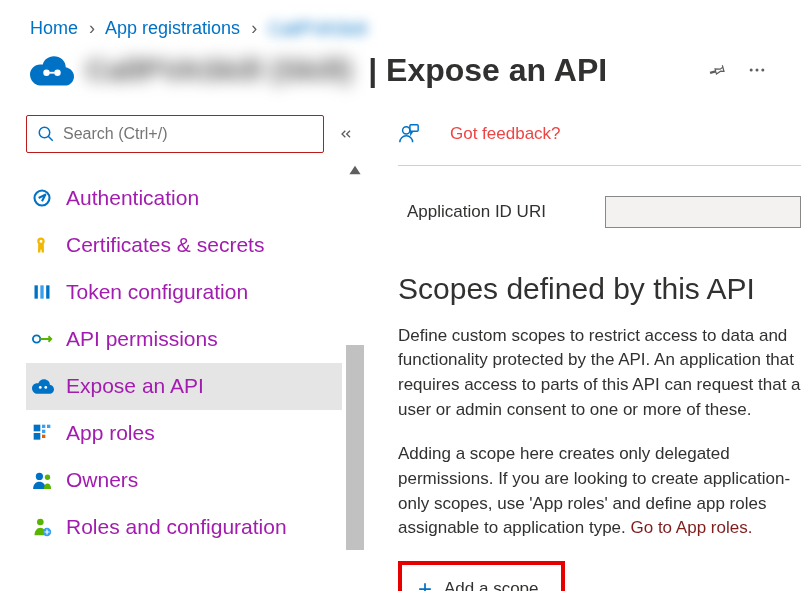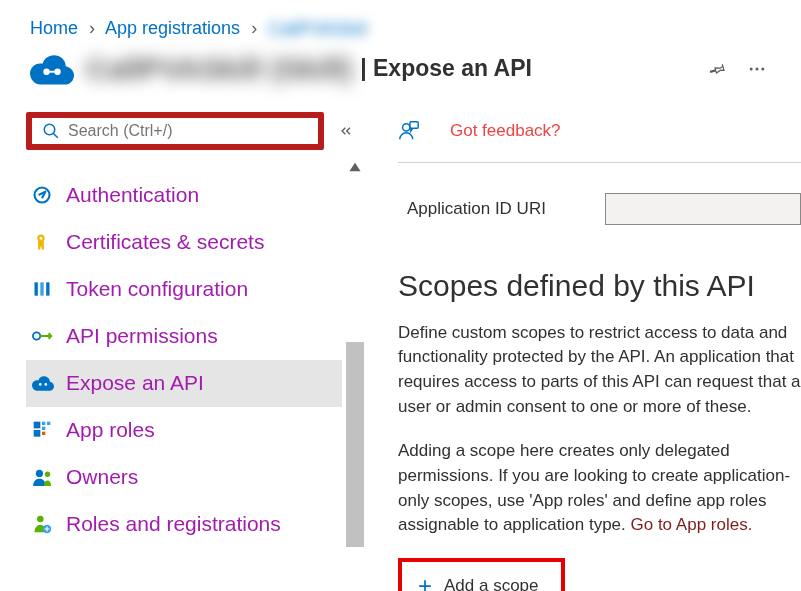--- a/index.html
+++ b/index.html
@@ -38,24 +38,25 @@
   }
   .title-row .app-blur {
     filter: blur(8px);
     font-size: 30px;
     font-weight: 600;
     color: #555;
     white-space: nowrap;
     margin-right: 8px;
   }
   .title-row .page-title {
-    font-size: 23px;
+    font-size: 32px;
     font-weight: 600;
     color: #323130;
     white-space: nowrap;
+    margin-left: 8px;
   }
   .title-row .spacer { flex: 1; }
   .title-row .pin, .title-row .more {
     width: 28px; height: 28px;
     display: flex; align-items: center; justify-content: center;
     color: #605e5c;
     margin-left: 12px;
     cursor: pointer;
   }
   .body {
@@ -70,21 +71,21 @@
   }
   .search-row {
     display: flex;
     align-items: center;
     margin-bottom: 12px;
     padding-right: 8px;
   }
   .search-box {
     flex: 1;
     height: 38px;
-    border: 6px solid #b91c1c;
+    border: 1px solid #b91c1c;
     border-radius: 2px;
     display: flex;
     align-items: center;
     padding: 0 10px;
     margin-right: 12px;
   }
   .search-box svg { color: #0072c6; flex-shrink: 0; }
   .search-box input {
     border: none;
     outline: none;
@@ -350,21 +351,21 @@
           </li>
           <li class="nav-item">
             <span class="icon">
               <svg width="20" height="20" viewBox="0 0 24 24">
                 <circle cx="10" cy="6" r="4" fill="#59b300"></circle>
                 <path fill="#59b300" d="M3 22c0-5 3-9 7-9s7 4 7 9z"></path>
                 <circle cx="18" cy="18" r="5" fill="#39a0ed"></circle>
                 <path fill="#fff" d="M18 15v6M15 18h6" stroke="#fff" stroke-width="1.4"></path>
               </svg>
             </span>
-            <span class="label">Roles and registrations</span>
+            <span class="label">Roles and configuration</span>
           </li>
         </ul>
       <div class="scrollbar-track">
         <div class="scrollbar-thumb"></div>
       </div>
     </div>
   </div>
 
   <div class="main">
     <div class="feedback-row">

